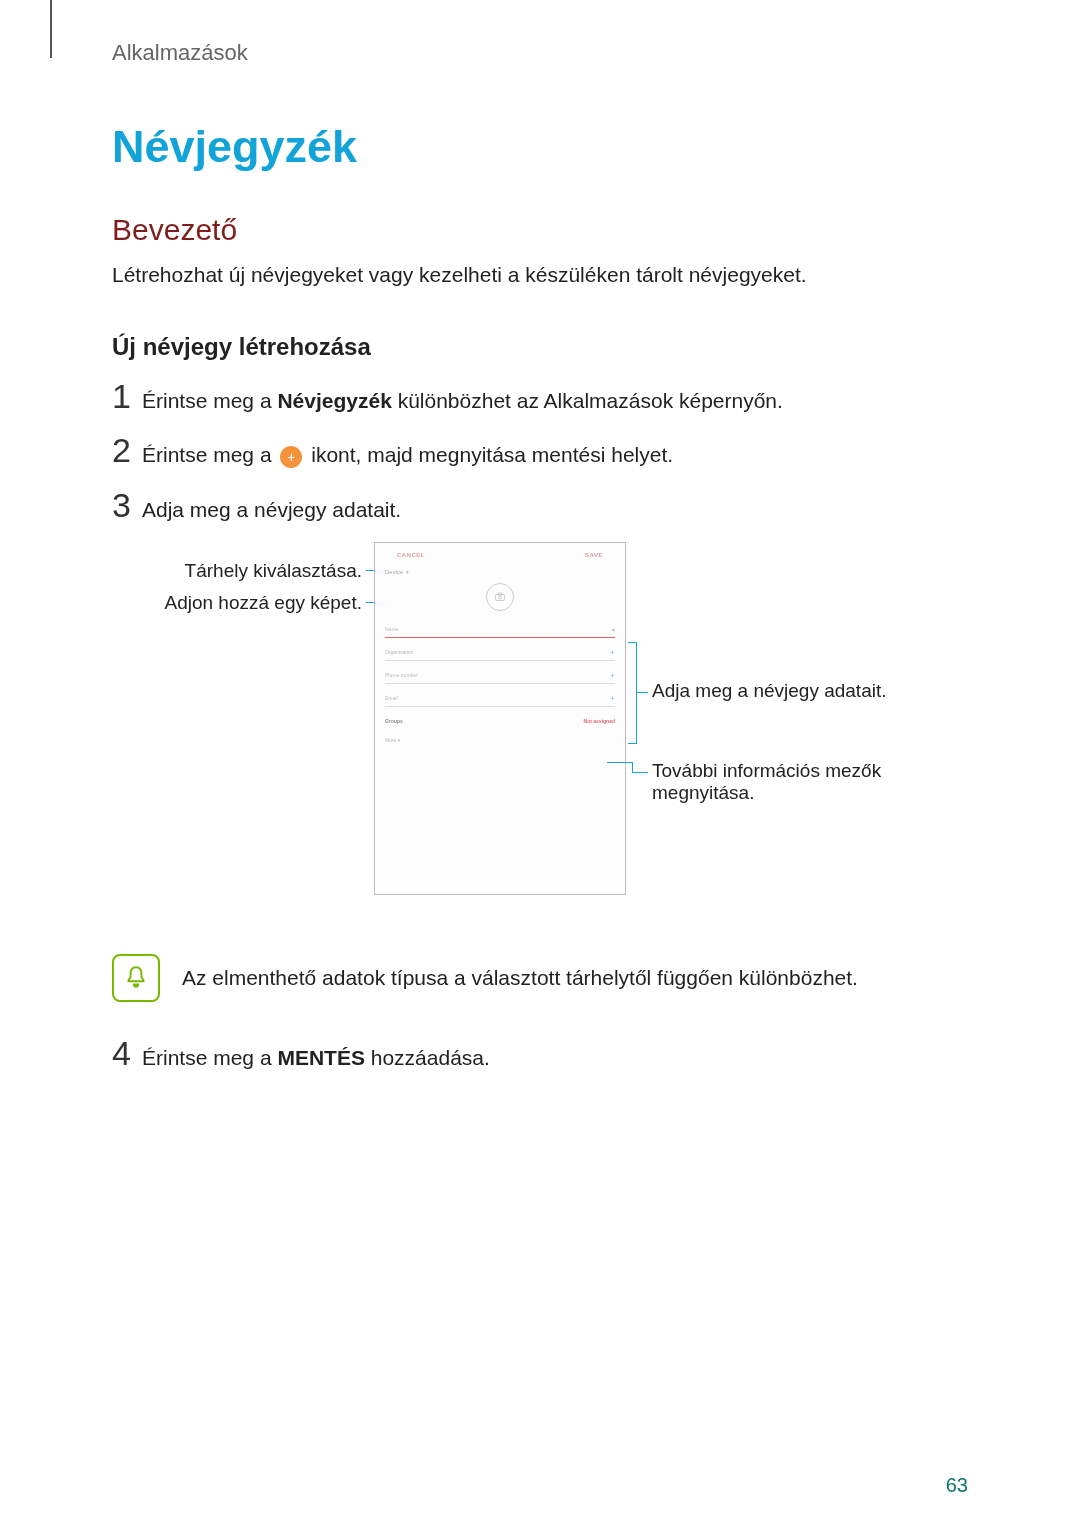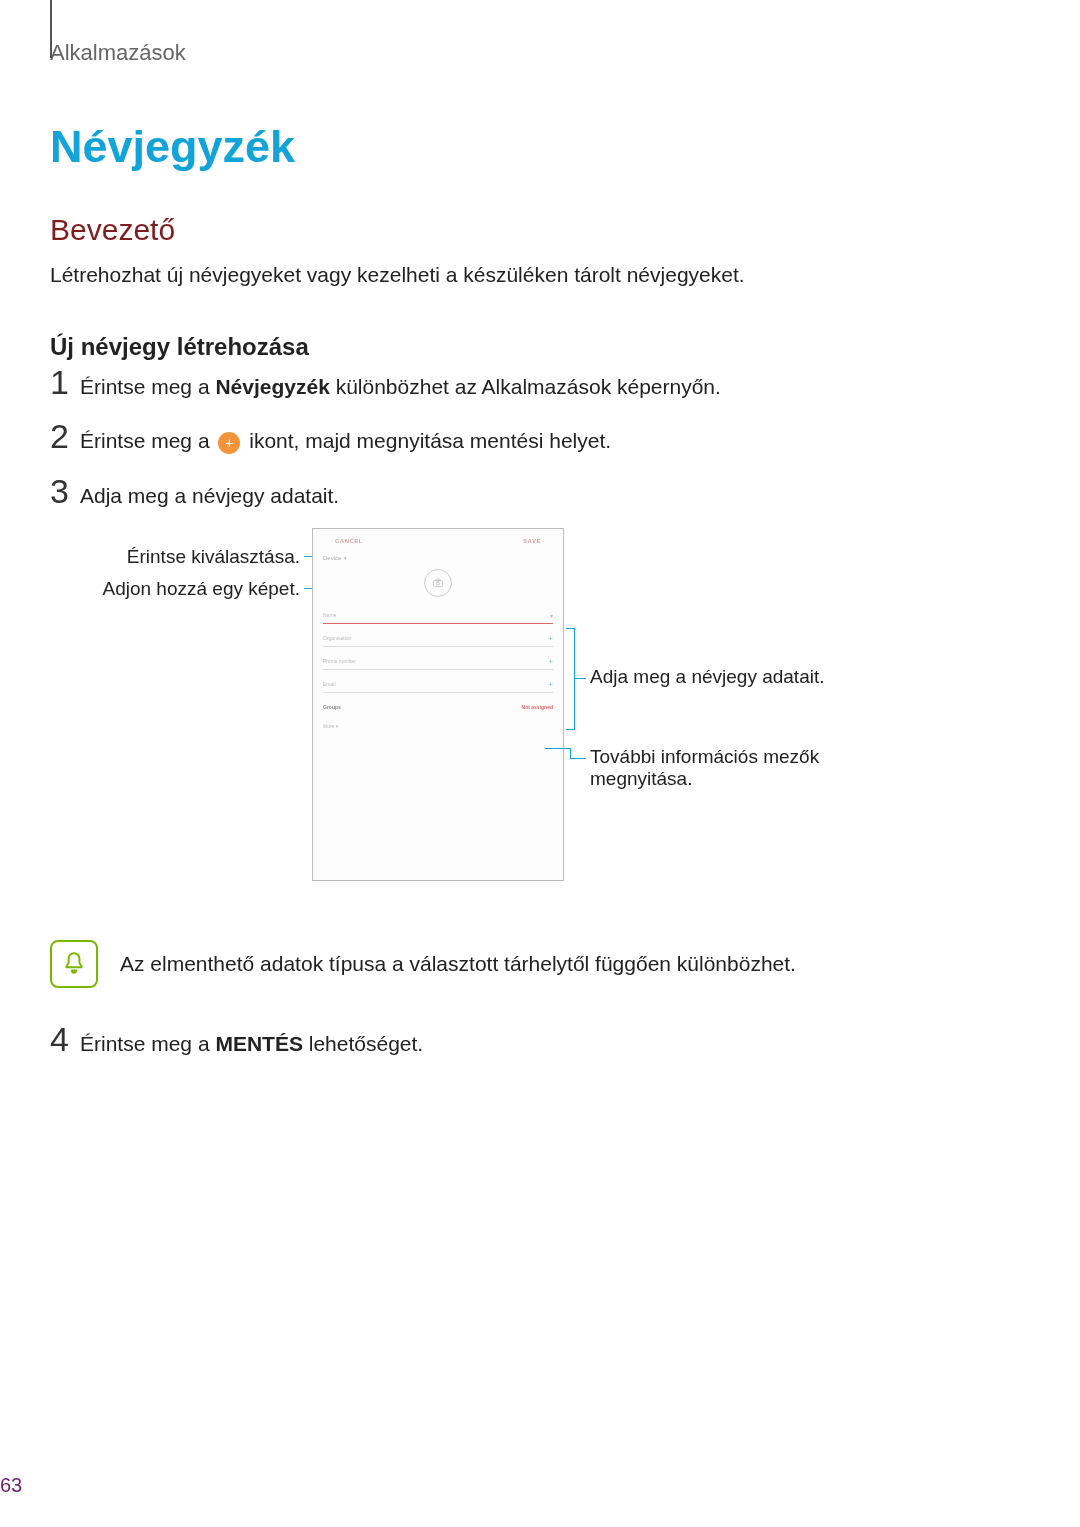--- a/index.html
+++ b/index.html
@@ -7,21 +7,21 @@
     padding: 0;
     font-family: Arial, Helvetica, sans-serif;
     background: #fff;
     color: #222;
   }
   .page {
     width: 968px;
     height: 1527px;
     position: relative;
     box-sizing: border-box;
-    padding: 40px 78px 30px 50px;
+    padding: 40px 78px 30px 112px;
   }
   .side-rule {
     position: absolute;
     left: 50px;
     top: 0;
     width: 2px;
     height: 58px;
     background: #555;
   }
   .breadcrumb {
@@ -43,21 +43,21 @@
   }
   .intro-text {
     font-size: 21px;
     color: #222;
     margin-bottom: 46px;
   }
   h3.subsection {
     font-size: 24px;
     color: #222;
     font-weight: bold;
-    margin: 20px 0 4px 0;
+    margin: 20px 0 18px 0;
   }
   .step {
     display: flex;
     align-items: baseline;
     margin-bottom: 18px;
   }
   .step-num {
     font-size: 34px;
     color: #333;
     font-weight: 400;
@@ -192,23 +192,23 @@
     flex: 0 0 44px;
   }
   .note-icon svg { width: 26px; height: 26px; }
   .note-text { font-size: 21px; color:#222; }
 
   .page-number {
     position: absolute;
     bottom: 30px;
     left: 0;
     width: 100%;
-    text-align: left;
+    text-align: right;
     font-size: 20px;
-    color: #701a75;
+    color: #0f766e;
   }
 </style>
 </head>
 <body>
 
 <div class="page">
   <div class="side-rule"></div>
 
   <div class="breadcrumb">Alkalmazások</div>
 
@@ -233,21 +233,21 @@
     </div>
   </div>
 
   <div class="step">
     <div class="step-num">3</div>
     <div class="step-body">Adja meg a névjegy adatait.</div>
   </div>
 
   <div class="diagram-wrap">
 
-    <div class="label-left" style="left:60px; top:18px; width:190px;">Érintse kiválasztása.</div>
+    <div class="label-left" style="left:60px; top:18px; width:190px;">Tárhely kiválasztása.</div>
     <div class="label-left" style="left:50px; top:50px; width:200px;">Adjon hozzá egy képet.</div>
 
     <div class="callout-line hline" style="left:254px; top:28px; width:24px;"></div>
     <div class="callout-line hline" style="left:254px; top:60px; width:110px;"></div>
 
     <div class="mock">
       <div class="topbar">
         <span>CANCEL</span>
         <span>SAVE</span>
       </div>
@@ -300,18 +300,18 @@
       <svg viewBox="0 0 24 24">
           <path d="M12 2a5 5 0 0 0-5 5v4l-2 3v1h14v-1l-2-3V7a5 5 0 0 0-5-5zm-2 16a2 2 0 0 0 4 0h-4z" fill="none" stroke="#7ab800" stroke-width="1.8" stroke-linejoin="round"></path>
         </svg>
     </div>
     <div class="note-text">Az elmenthető adatok típusa a választott tárhelytől függően különbözhet.</div>
   </div>
 
   <div class="step">
     <div class="step-num">4</div>
     <div class="step-body">
-      <span>Érintse meg a </span><span class="bold">MENTÉS</span><span> lehetőséget.</span>
+      <span>Érintse meg a </span><span class="bold">MENTÉS</span><span> hozzáadása.</span>
     </div>
   </div>
 
   <div class="page-number">63</div>
 </div>
 
 </body></html>

